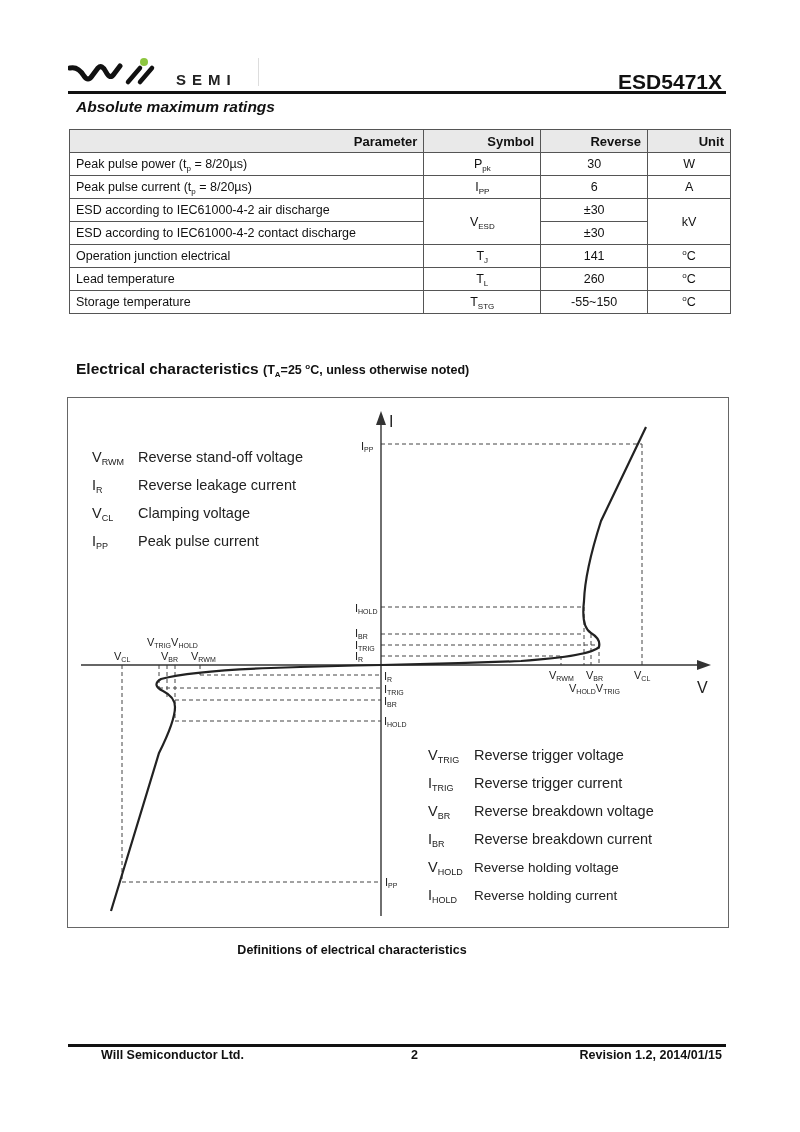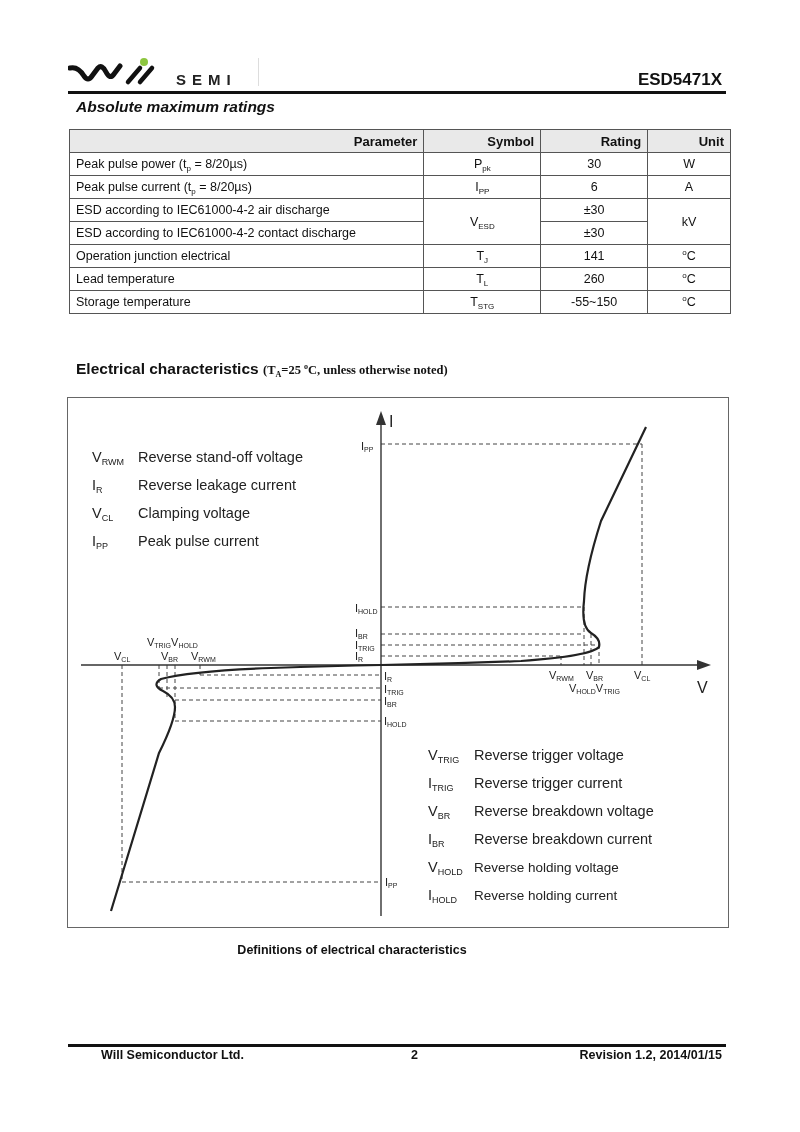--- a/index.html
+++ b/index.html
@@ -1,30 +1,30 @@
 <!DOCTYPE html>
 <html><head>
 <meta charset="utf-8">
 <style>
   html, body { margin: 0; padding: 0; background: #ffffff; }
   body { width: 800px; height: 1132px; position: relative; font-family: "Liberation Sans", sans-serif; color: #111; overflow: hidden; }
   .abs { position: absolute; }
   .logo { left: 68px; top: 58px; width: 190px; height: 32px; }
   .logo-sep { left: 258px; top: 58px; width: 1px; height: 28px; background: #ddd; }
-  .doc-id { right: 78px; top: 70px; font-size: 17px; font-weight: bold; margin-left: 36px; }
+  .doc-id { right: 78px; top: 70px; font-size: 21px; font-weight: bold; margin-left: 36px; }
   .hdr-rule { left: 68px; top: 91px; width: 658px; height: 3px; background: #111; }
   .sec-title { left: 76px; top: 98px; font-size: 15.5px; font-weight: bold; font-style: italic; }
   table.ratings { position: absolute; left: 69px; top: 129px; width: 662px; border-collapse: collapse; font-size: 12.5px; }
   table.ratings th, table.ratings td { border: 1px solid #555; height: 22px; padding: 0 6px; }
   table.ratings th { background: #e9e9e9; font-weight: bold; text-align: right; font-size: 13px; }
   table.ratings td.c { text-align: center; }
   sub { font-size: 8px; vertical-align: -3px; line-height: 0; }
   sup { font-size: 8px; vertical-align: 5px; line-height: 0; }
   .sec2 { left: 76px; top: 360px; font-size: 15.5px; font-weight: bold; }
-  .sec2 .small { font-size: 12.5px; font-family: Liberation Serif, serif; }
+  .sec2 .small { font-size: 12.5px; }
   .fig { left: 67px; top: 397px; width: 662px; height: 531px; border: 1px solid #666; box-sizing: border-box; }
   .caption { left: 0; width: 704px; top: 943px; text-align: center; font-size: 12.5px; font-weight: bold; }
   .foot-rule { left: 68px; top: 1044px; width: 658px; height: 3px; background: #111; }
   .foot { top: 1048px; font-size: 12.5px; font-weight: bold; }
   svg text { font-family: "Liberation Sans", sans-serif; fill: #222; }
 </style>
 </head>
 <body>
 
 <div class="abs logo">
@@ -46,21 +46,21 @@
   <colgroup>
       <col style="width:355px">
       <col style="width:117px">
       <col style="width:107px">
       <col style="width:83px">
     </colgroup>
   <thead>
     <tr>
       <th>Parameter</th>
       <th>Symbol</th>
-      <th>Rating</th>
+      <th>Reverse</th>
       <th>Unit</th>
     </tr>
   </thead>
   <tbody>
     <tr>
       <td><span>Peak pulse power (t</span><sub>p</sub><span> = 8/20µs)</span></td>
       <td class="c"><span>P</span><sub>pk</sub></td>
       <td class="c">30</td>
       <td class="c">W</td>
     </tr>

